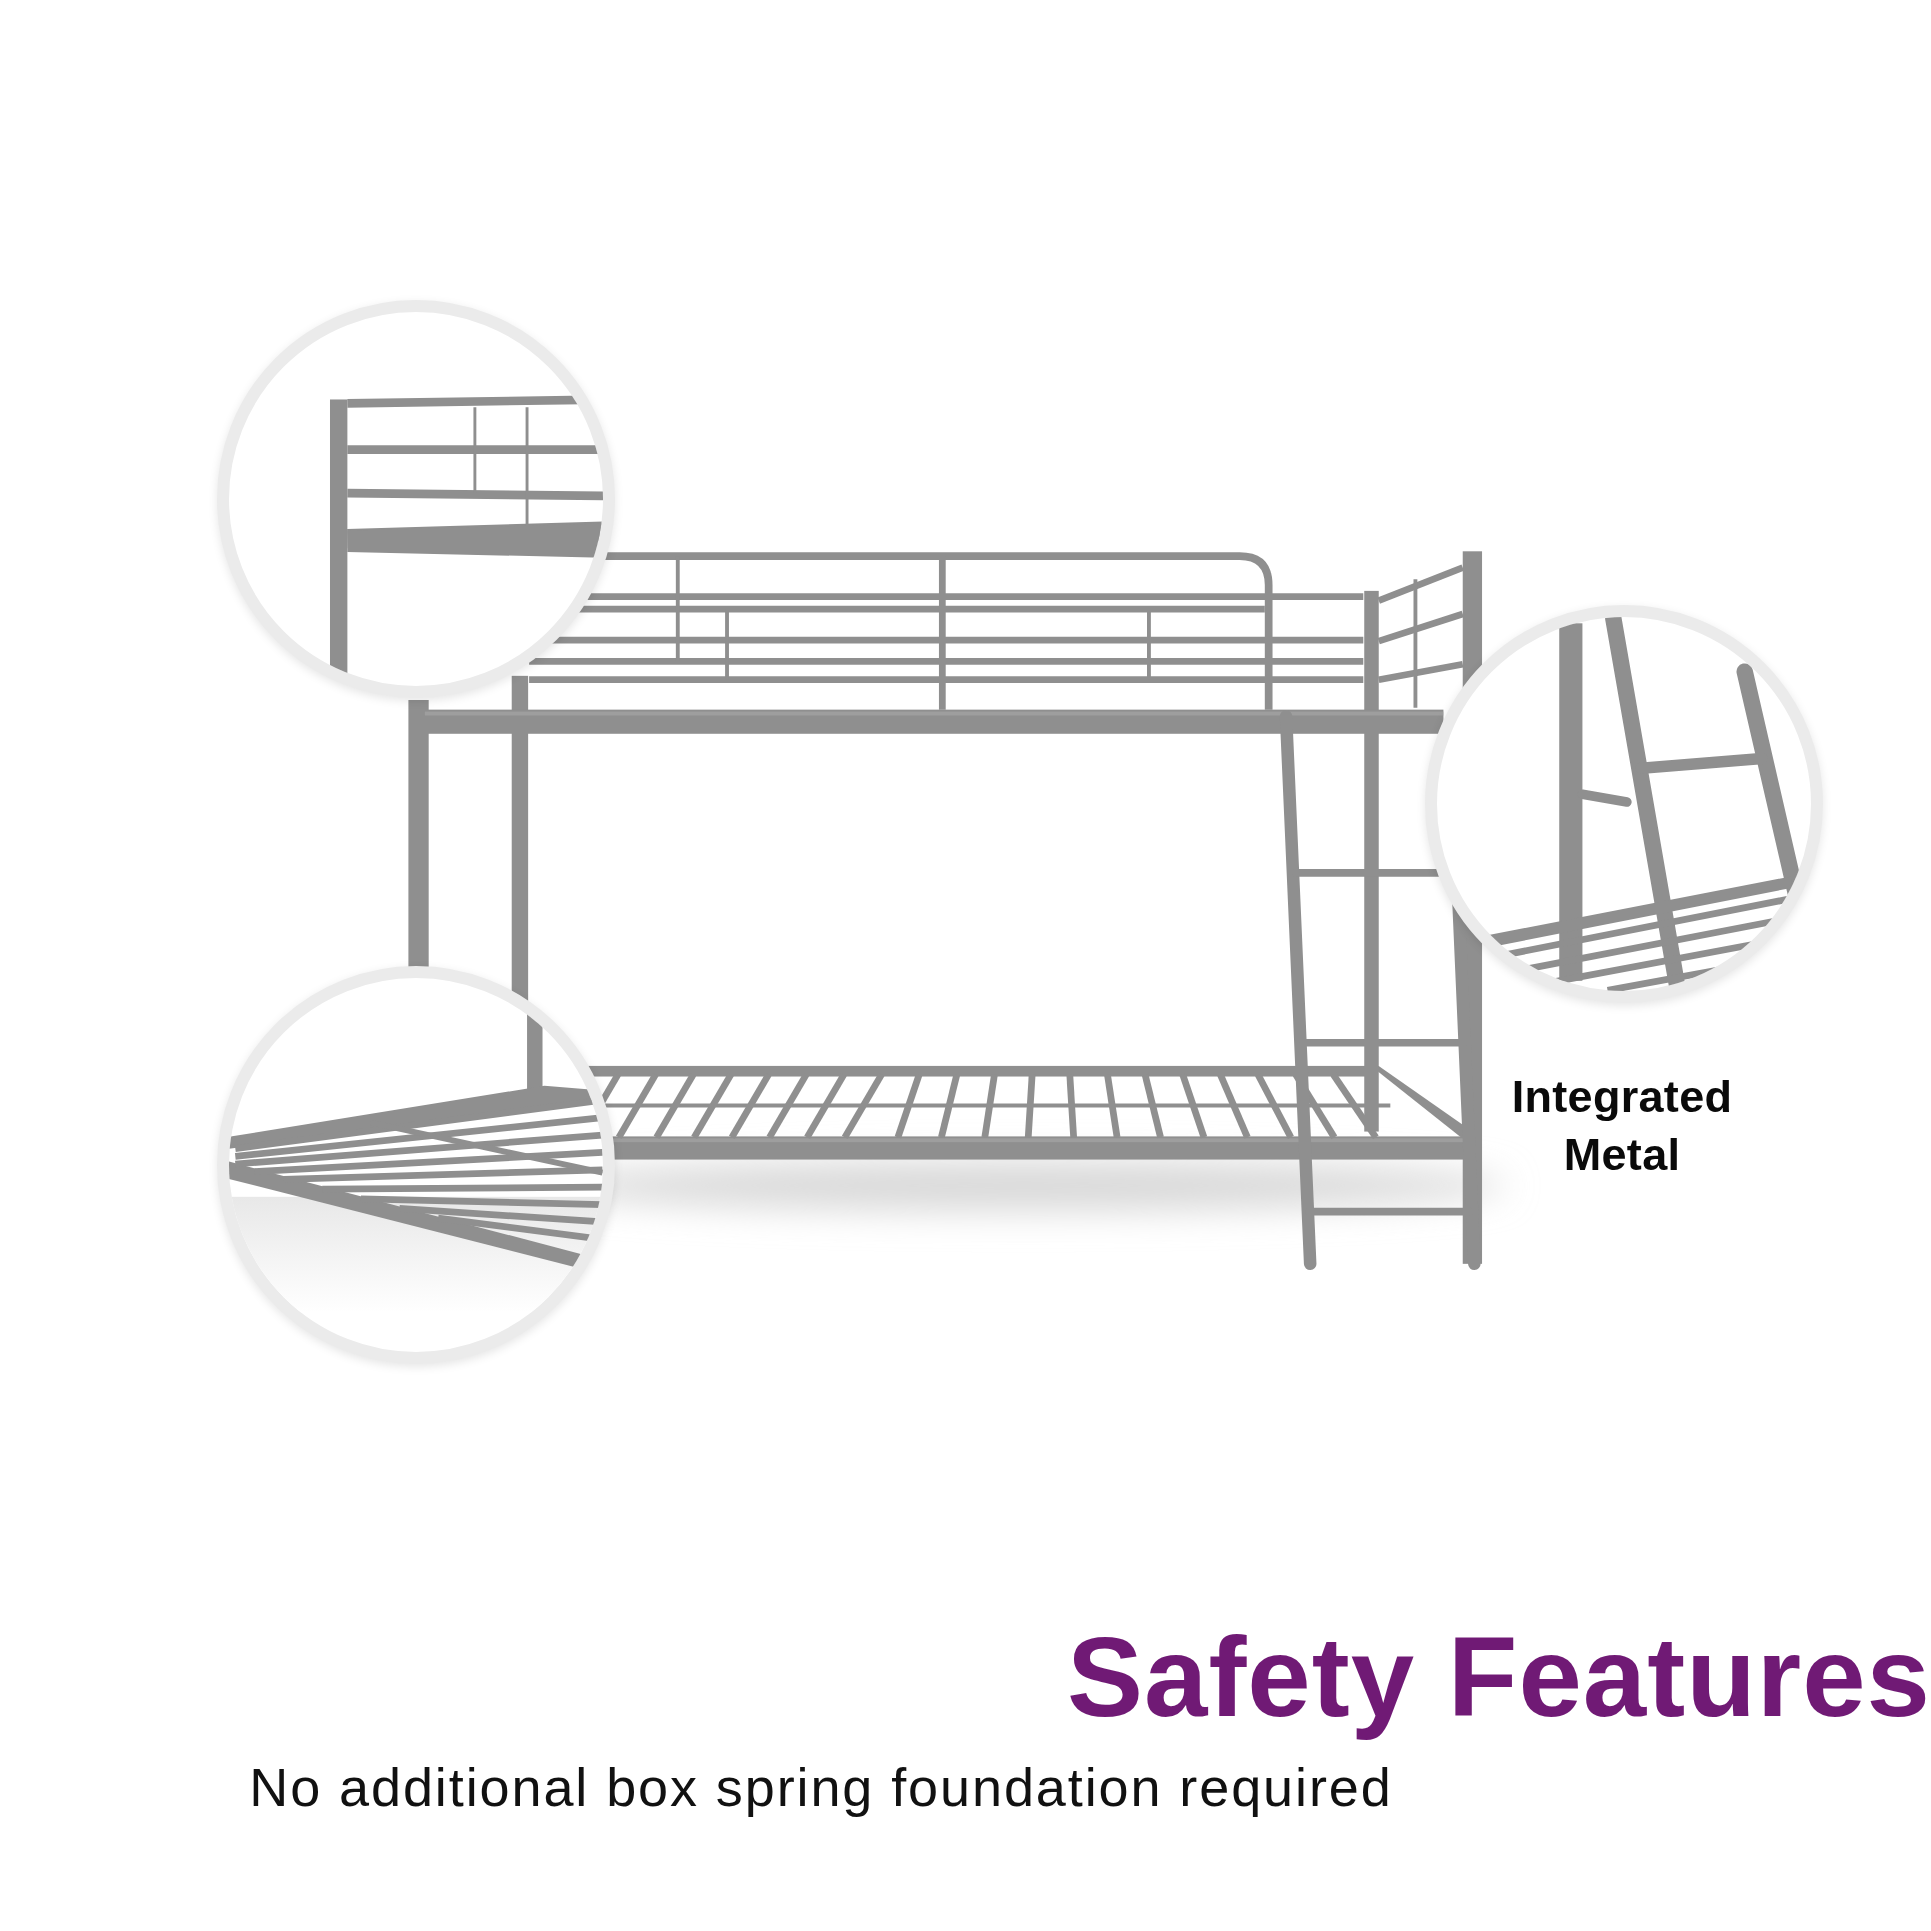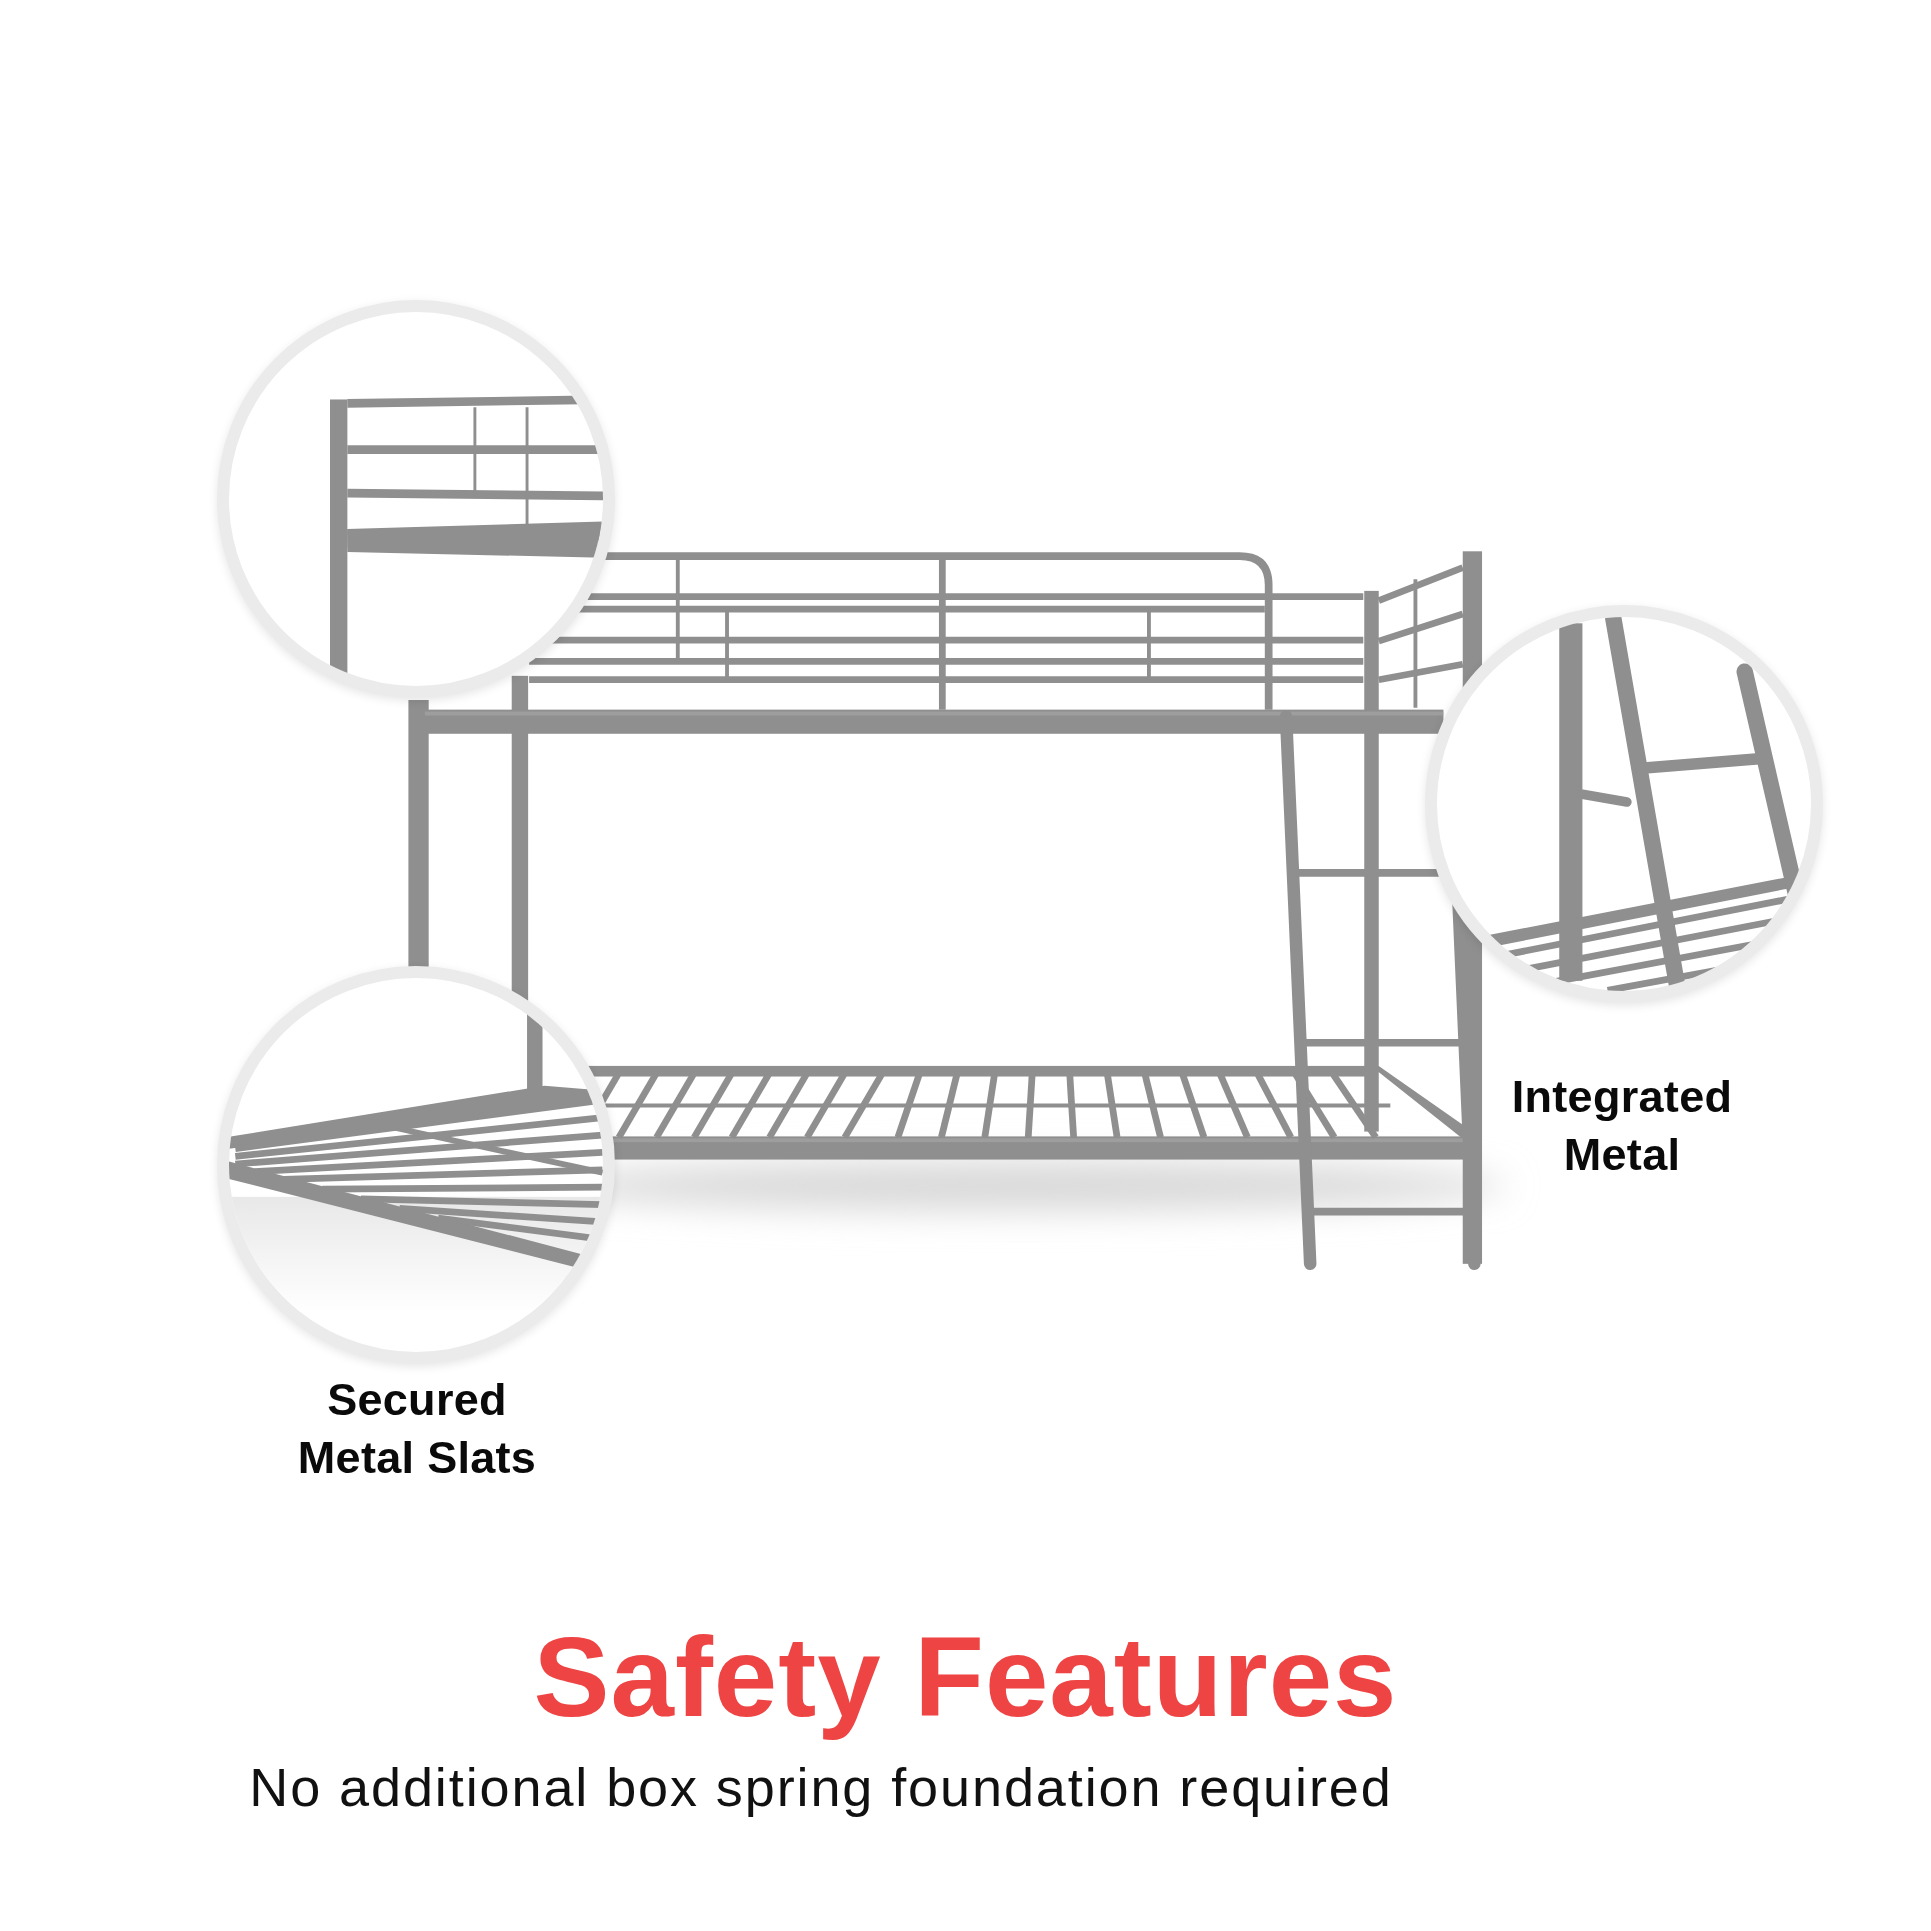--- a/index.html
+++ b/index.html
@@ -6,22 +6,22 @@
   body { width: 1931px; height: 1931px; position: relative; overflow: hidden;
          font-family: "Liberation Sans", "DejaVu Sans", sans-serif; color: #000; }
   .canvas { position: absolute; left: 0; top: 0; width: 1931px; height: 1931px; }
   .callout-label {
     position: absolute; width: 406px; text-align: center;
     font-size: 45px; line-height: 58px; font-weight: 600; letter-spacing: 0.3px;
     color: #0a0a0a;
   }
   .callout-label span { display: block; }
   .title {
-    position: absolute; left: 0; width: 1931px; top: 1614px; text-align: center;
-    font-size: 114px; font-weight: 700; letter-spacing: 1px; line-height: 126px; color: #ef4444;
+    position: absolute; left: 0; width: 1931px; top: 1614px; text-align: right;
+    font-size: 114px; font-weight: 700; letter-spacing: 1px; line-height: 126px; color: #701a75;
   }
   .subtitle {
     position: absolute; left: 0; width: 1642px; top: 1753px; text-align: center;
     font-size: 54px; font-weight: 400; letter-spacing: 1.9px; line-height: 68px; color: #111;
   }
   .zoom-circle {
     position: absolute; width: 398px; height: 398px; border-radius: 50%;
     box-sizing: border-box; border: 12.6px solid #ebebeb; background: #fff; overflow: hidden;
     box-shadow: 0 2.9px 9.7px rgba(0,0,0,0.10);
   }
@@ -174,24 +174,20 @@
       <g stroke="#8f8f8f" stroke-width="7">
         <line x1="75" y1="365" x2="380" y2="305"></line>
         <line x1="95" y1="380" x2="380" y2="325"></line>
         <line x1="130" y1="392" x2="380" y2="345"></line>
         <line x1="190" y1="400" x2="380" y2="365"></line>
       </g>
     </svg>
   </div>
 
 
-  <div class="callout-label" style="left:214px; top:1371px;">
-    <span>Secured</span>
-    <span>Metal Slats</span>
-  </div>
 
   <div class="callout-label" style="left:1419px; top:1068px;">
     <span>Integrated</span>
     <span>Metal</span>
   </div>
 
   <div class="title">Safety Features</div>
   <div class="subtitle">No additional box spring foundation required</div>
 </div>
 

